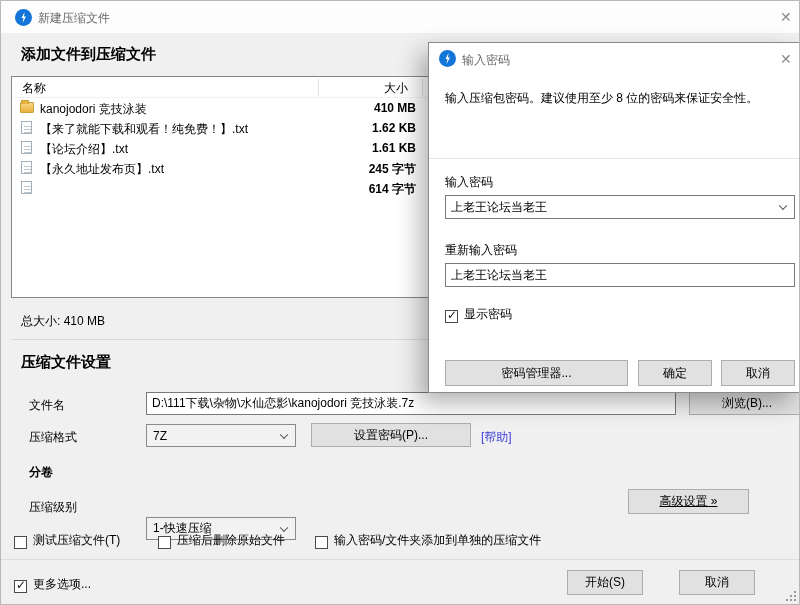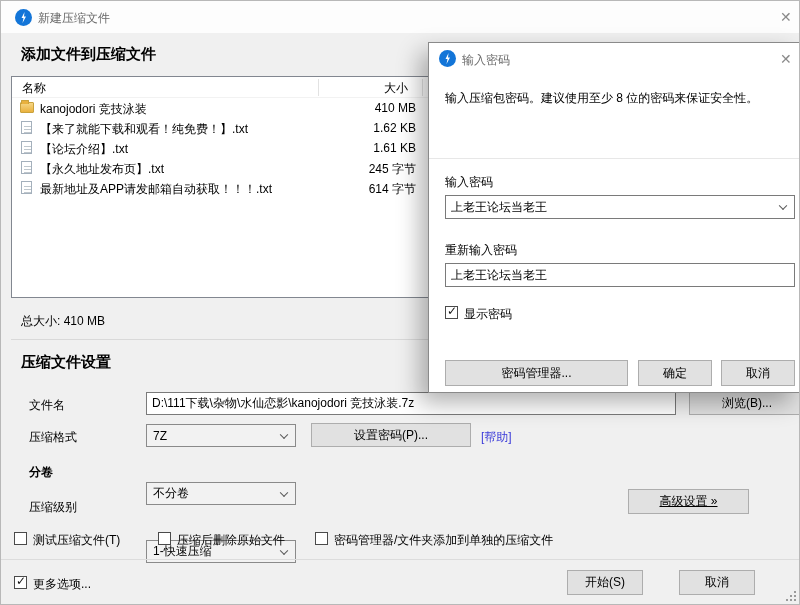--- a/index.html
+++ b/index.html
@@ -23,35 +23,35 @@
   .lv-head .h-size{position:absolute;left:296px;top:3px;width:100px;text-align:right;}
   .lv-sep{position:absolute;top:2px;width:1px;height:17px;background:#e2e2e2;}
   .frow{position:relative;height:20px;font-size:12px;}
   .ficon{position:absolute;left:8px;top:3px;width:14px;height:13px;display:inline-block;}
   .icon-folder{background:linear-gradient(#f6d685,#e9b13e);border:1px solid #caa23c;border-radius:1px;margin-top:1px;height:11px;}
   .icon-folder::before{content:"";position:absolute;left:0;top:-3px;width:6px;height:3px;background:#e9b13e;border:1px solid #caa23c;border-bottom:none;border-radius:1px 1px 0 0;}
   .icon-txt{width:11px;height:13px;left:9px;background:#fff;border:1px solid #a4b0bc;
     background-image:repeating-linear-gradient(to bottom,transparent 0 2px,#bfc7cd 2px 3px);
     background-size:7px 9px;background-position:2px 2px;background-repeat:no-repeat;}
   .fname{position:absolute;left:28px;top:3px;white-space:nowrap;}
-  .fsize{position:absolute;left:296px;top:3px;width:108px;text-align:right;white-space:nowrap;}
+  .fsize{position:absolute;left:296px;top:3px;width:108px;text-align:right;white-space:nowrap;font-weight:bold;}
 
   .divider{height:1px;background:#d9d9d9;}
 
   
   .lbl{font-size:12px;color:#000;}
   .tbox{background:#fff;border:1px solid #7a7a7a;font-size:12px;padding:0 5px;color:#000;}
   input.tbox{outline:none;}
   .combo{background:#f2f2f2;border:1px solid #8a8a8a;font-size:12px;display:flex;align-items:center;padding:0 6px;position:relative;}
   .combo .chev,.pwcombo .chev{position:absolute;right:8px;top:50%;width:6px;height:6px;border-right:1px solid #5a5a5a;border-bottom:1px solid #5a5a5a;transform:translateY(-70%) rotate(45deg);}
   .btn{background:#e1e1e1;border:1px solid #adadad;font-size:12px;color:#000;display:flex;align-items:center;justify-content:center;cursor:default;}
   .link{font-size:12px;color:#3b3bd9;}
   .cb{position:relative;display:inline-block;width:13px;height:13px;background:#fff;border:1px solid #4a4a4a;vertical-align:-2px;}
   .cb.checked::after{content:"✓";position:absolute;left:1px;top:-3px;font-size:12px;color:#111;}
-  .cbrow{font-size:12px;color:#000;display:flex;align-items:flex-start;gap:6px;}
+  .cbrow{font-size:12px;color:#000;display:flex;align-items:flex-end;gap:6px;}
 
   
   #pwdlg{left:427px;top:41px;width:371px;height:351px;background:#fff;border:1px solid #8a8a8a;border-right:none;
     box-shadow:-8px 10px 22px rgba(0,0,0,.30);z-index:10;}
   #pwdlg .dtitle{font-size:12px;color:#6a6a6a;}
   #pwdlg .dmsg{font-size:12px;color:#000;}
   .pwcombo{background:#fff;border:1px solid #7a7a7a;font-size:12px;display:flex;align-items:center;padding:0 5px;position:relative;}
 
   .grip{right:3px;bottom:3px;width:10px;height:10px;}
   .grip i{position:absolute;width:2px;height:2px;background:#9a9a9a;}
@@ -100,21 +100,20 @@
   </div>
 
   <div class="frow">
     <span class="ficon icon-txt"></span>
     <span class="fname">【永久地址发布页】.txt</span>
     <span class="fsize">245 字节</span>
   </div>
 
   <div class="frow">
     <span class="ficon icon-txt"></span>
-    <span class="fname">最新地址及APP请发邮箱自动获取！！！.txt</span>
     <span class="fsize">614 字节</span>
   </div>
 </div>
   </div>
 
   <div class="txt12 abs" style="left:20px;top:312px;">总大小: 410 MB</div>
 
   <div class="divider abs" style="left:10px;top:338px;width:780px;"></div>
 
   <div class="sect abs" style="left:20px;top:352px;">压缩文件设置</div>
@@ -125,43 +124,39 @@
 
   <div class="lbl abs" style="left:28px;top:428px;">压缩格式</div>
   <div class="combo abs" style="left:145px;top:423px;width:150px;height:23px;">
     <span>7Z</span>
     <span class="chev"></span>
   </div>
   <div class="btn abs" style="left:310px;top:422px;width:160px;height:24px;">设置密码(P)...</div>
   <div class="link abs" style="left:480px;top:428px;">[帮助]</div>
 
   <div class="lbl abs" style="left:28px;top:463px;font-weight:bold;">分卷</div>
-  <div class="combo abs" style="left:145px;top:458px;width:150px;height:23px;">
-    <span>不分卷</span>
-    <span class="chev"></span>
-  </div>
 
   <div class="lbl abs" style="left:28px;top:498px;">压缩级别</div>
   <div class="combo abs" style="left:145px;top:493px;width:150px;height:23px;">
     <span>1-快速压缩</span>
     <span class="chev"></span>
   </div>
   <div class="btn abs" style="left:627px;top:488px;width:121px;height:25px;text-decoration:underline;">高级设置 »</div>
 
   <div class="cbrow abs" style="left:13px;top:531px;">
     <span class="cb"></span>
     <span>测试压缩文件(T)</span>
   </div>
   <div class="cbrow abs" style="left:157px;top:531px;">
     <span class="cb"></span>
     <span>压缩后删除原始文件</span>
   </div>
   <div class="cbrow abs" style="left:314px;top:531px;">
     <span class="cb"></span>
-    <span>密码管理器/文件夹添加到单独的压缩文件</span>
+    <span>输入密码/文件夹添加到单独的压缩文件</span>
   </div>
 
   <div class="divider abs" style="left:0px;top:558px;width:800px;background:#dcdcdc;"></div>
 
   <div class="cbrow abs" style="left:13px;top:575px;">
     <span class="cb checked"></span>
     <span>更多选项...</span>
   </div>
   <div class="btn abs" style="left:566px;top:569px;width:76px;height:25px;">开始(S)</div>
   <div class="btn abs" style="left:678px;top:569px;width:76px;height:25px;">取消</div>

